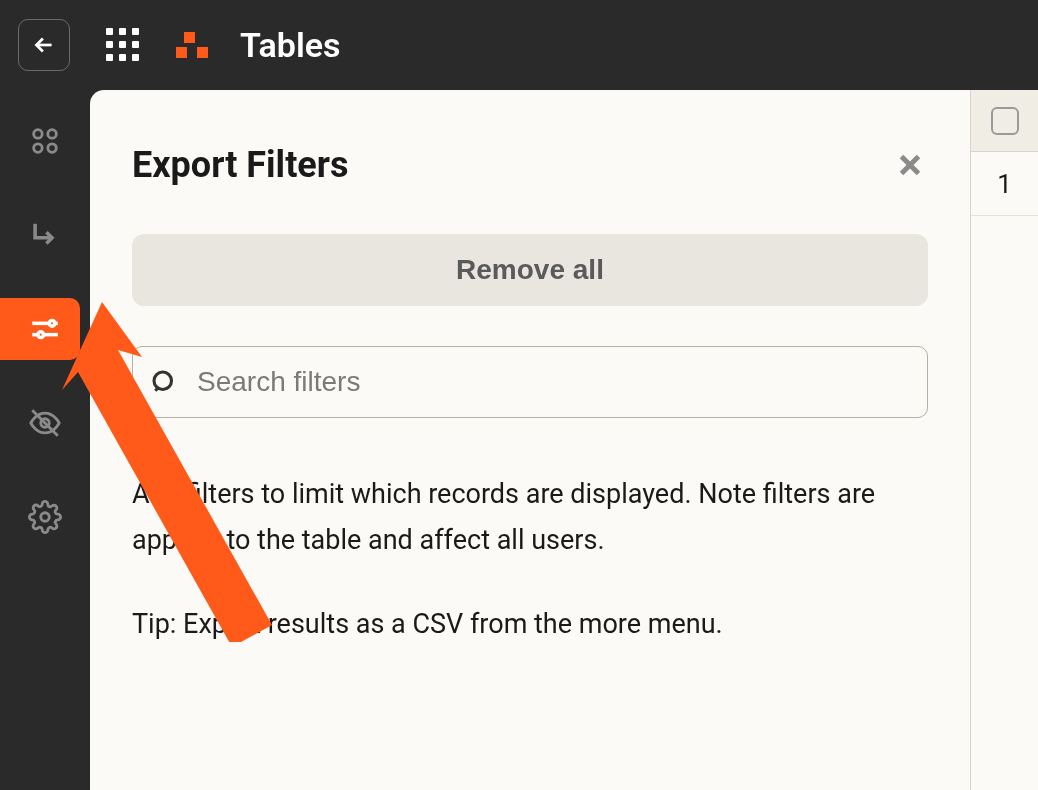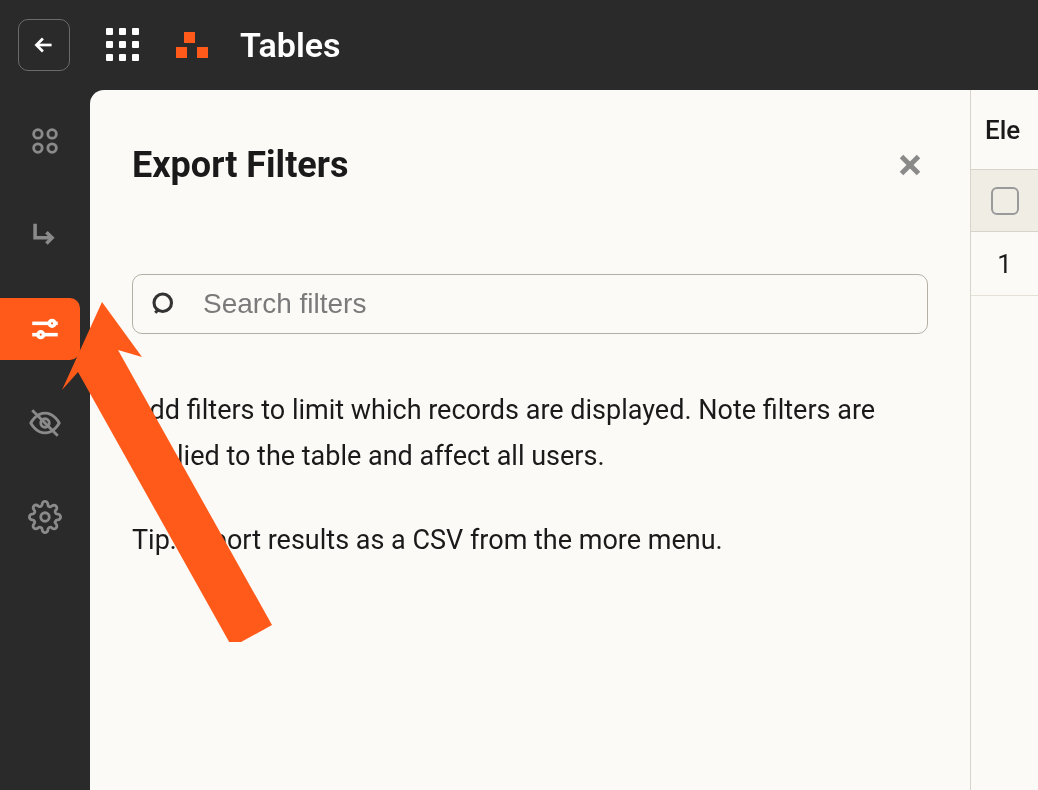--- a/index.html
+++ b/index.html
@@ -140,25 +140,25 @@
       background: #6b5ce5;
       color: #fff;
     }
     .btn.secondary {
       background: #e9e6df;
       color: #5a5a5a;
     }
     .search-wrap {
       border: 1.5px solid #b5b0a6;
       border-radius: 10px;
-      height: 60px;
+      height: 72px;
       display: flex;
       align-items: center;
       padding: 0 16px;
-      gap: 24px;
+      gap: 18px;
       margin-bottom: 54px;
       background: #fcfaf6;
     }
     .search-wrap input {
       flex: 1;
       border: none;
       background: transparent;
       font-size: 28px;
       color: #333;
       outline: none;
@@ -302,36 +302,36 @@
   <div class="panel-header">
     <div class="panel-title">Export Filters</div>
     <div class="close-btn">
       <svg width="34" height="34" viewBox="0 0 24 24" stroke-width="3.5">
           <path d="M18 6L6 18"></path>
           <path d="M6 6l12 12"></path>
         </svg>
     </div>
   </div>
   <div class="btn-row">
+    <button class="btn secondary">Remove all</button>
   </div>
   <div class="search-wrap">
     <svg width="30" height="30" viewBox="0 0 24 24" stroke="#333" stroke-width="2.5" fill="none">
         <circle cx="11" cy="11" r="7"></circle>
         <path d="M5 19l2-2"></path>
       </svg>
     <input type="text" placeholder="Search filters" style="">
   </div>
   <div class="help-text">
     <p>Add filters to limit which records are displayed. Note filters are applied to the table and affect all users.</p>
     <p>Tip: Export results as a CSV from the more menu.</p>
   </div>
 </div>
 
 <div class="right-sliver">
-  <div class="hdr">Ele</div>
   <div class="chk-row">
     <div class="chk"></div>
   </div>
   <div class="num-row">1</div>
 </div>
 
 <svg class="arrow-overlay" width="230" height="340" viewBox="0 0 230 340">
   <polygon points="50,0 90,55 66,48 220,323 180,345 26,70 10,88" fill="#ff5a1a"></polygon>
 </svg>
 

